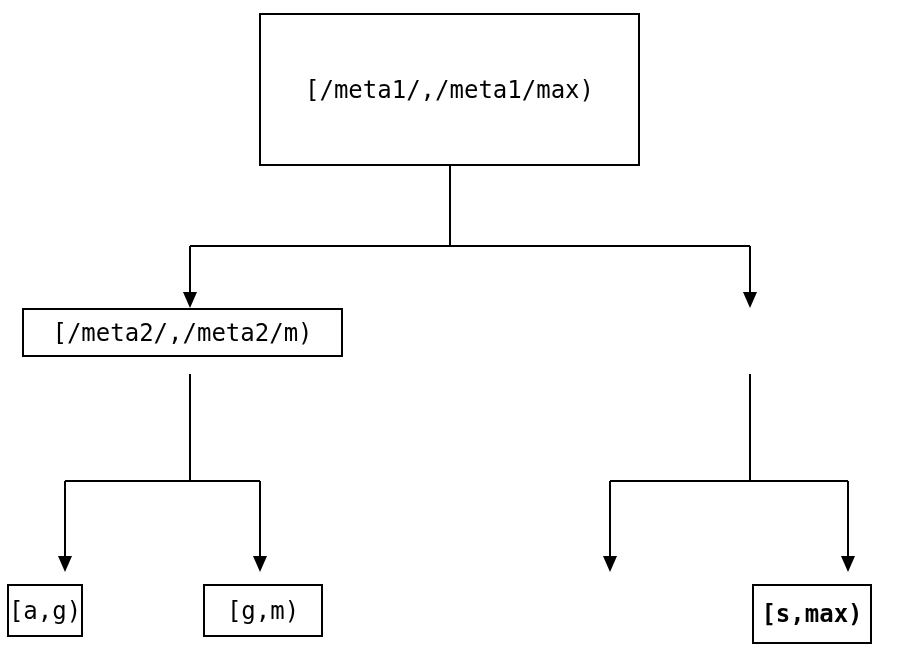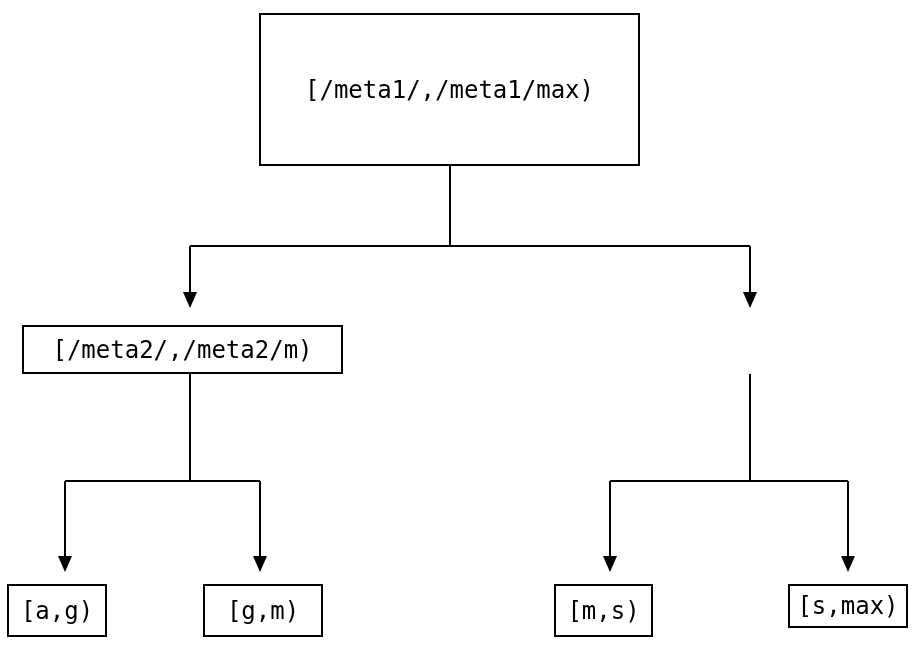--- a/index.html
+++ b/index.html
@@ -37,26 +37,26 @@
     background: #ffffff;
     color: #000000;
     display: flex;
     align-items: center;
     justify-content: center;
     font-size: 24px;
     line-height: 1;
     white-space: nowrap;
   }
   .node-root   { left: 259px; top: 13px;  width: 381px; height: 153px; }
-  .node-left   { left: 22px;  top: 325px; width: 321px; height: 49px;  }
+  .node-left   { left: 22px;  top: 308px; width: 321px; height: 49px;  }
   .node-right  { left: 582px; top: 325px; width: 320px; height: 49px;  }
-  .node-ag     { left: 7px;   top: 584px; width: 100px; height: 53px;  }
+  .node-ag     { left: 7px;   top: 584px; width: 76px; height: 53px;  }
   .node-gm     { left: 203px; top: 584px; width: 120px;  height: 53px;  }
   .node-ms     { left: 554px; top: 584px; width: 99px;  height: 53px;  }
-  .node-smax   { left: 788px; top: 584px; width: 120px; height: 44px;  }
+  .node-smax   { left: 752px; top: 584px; width: 120px; height: 60px; font-weight: bold;  }
 </style>
 </head>
 <body>
 
 <div class="canvas">
 
   <svg class="edges" viewBox="0 0 912 652" aria-hidden="true">
 
     <g>
       <line x1="450" y1="166" x2="450" y2="246"></line>
@@ -96,21 +96,18 @@
 
 
   <div class="node node-ag">
     <span>[a,g)</span>
   </div>
 
   <div class="node node-gm">
     <span>[g,m)</span>
   </div>
 
-  <div class="node node-ms">
-    <span>[m,s)</span>
-  </div>
 
   <div class="node node-smax">
     <span>[s,max)</span>
   </div>
 
 </div>
 
 </body></html>

